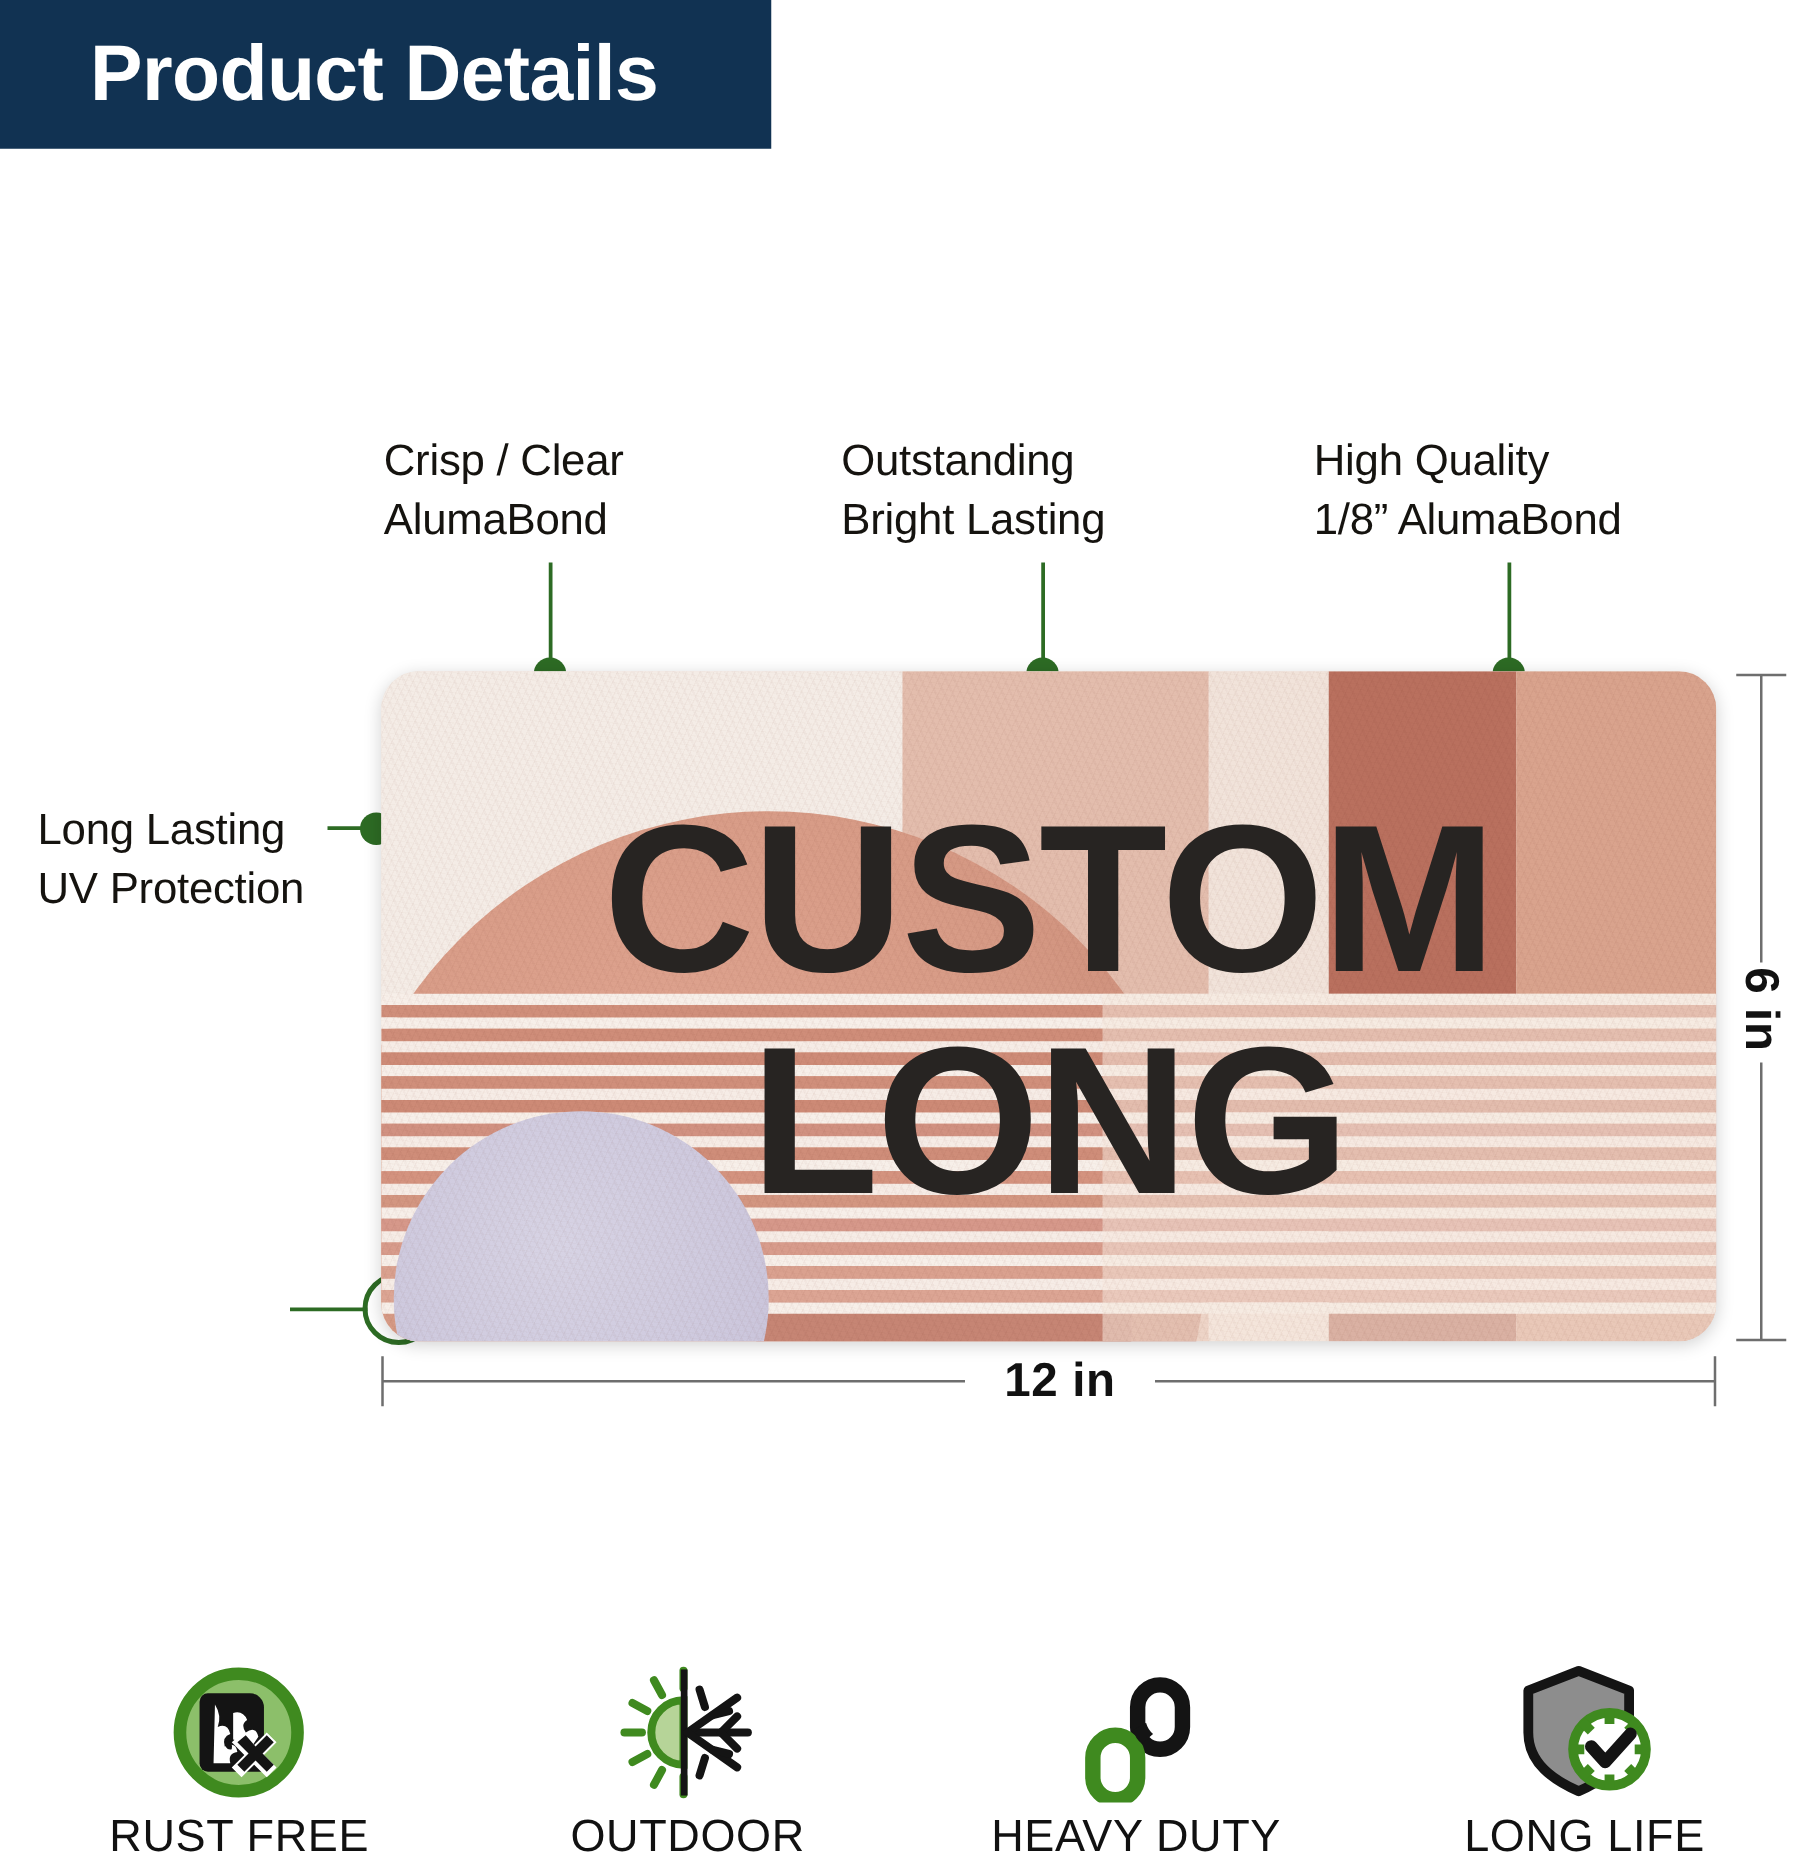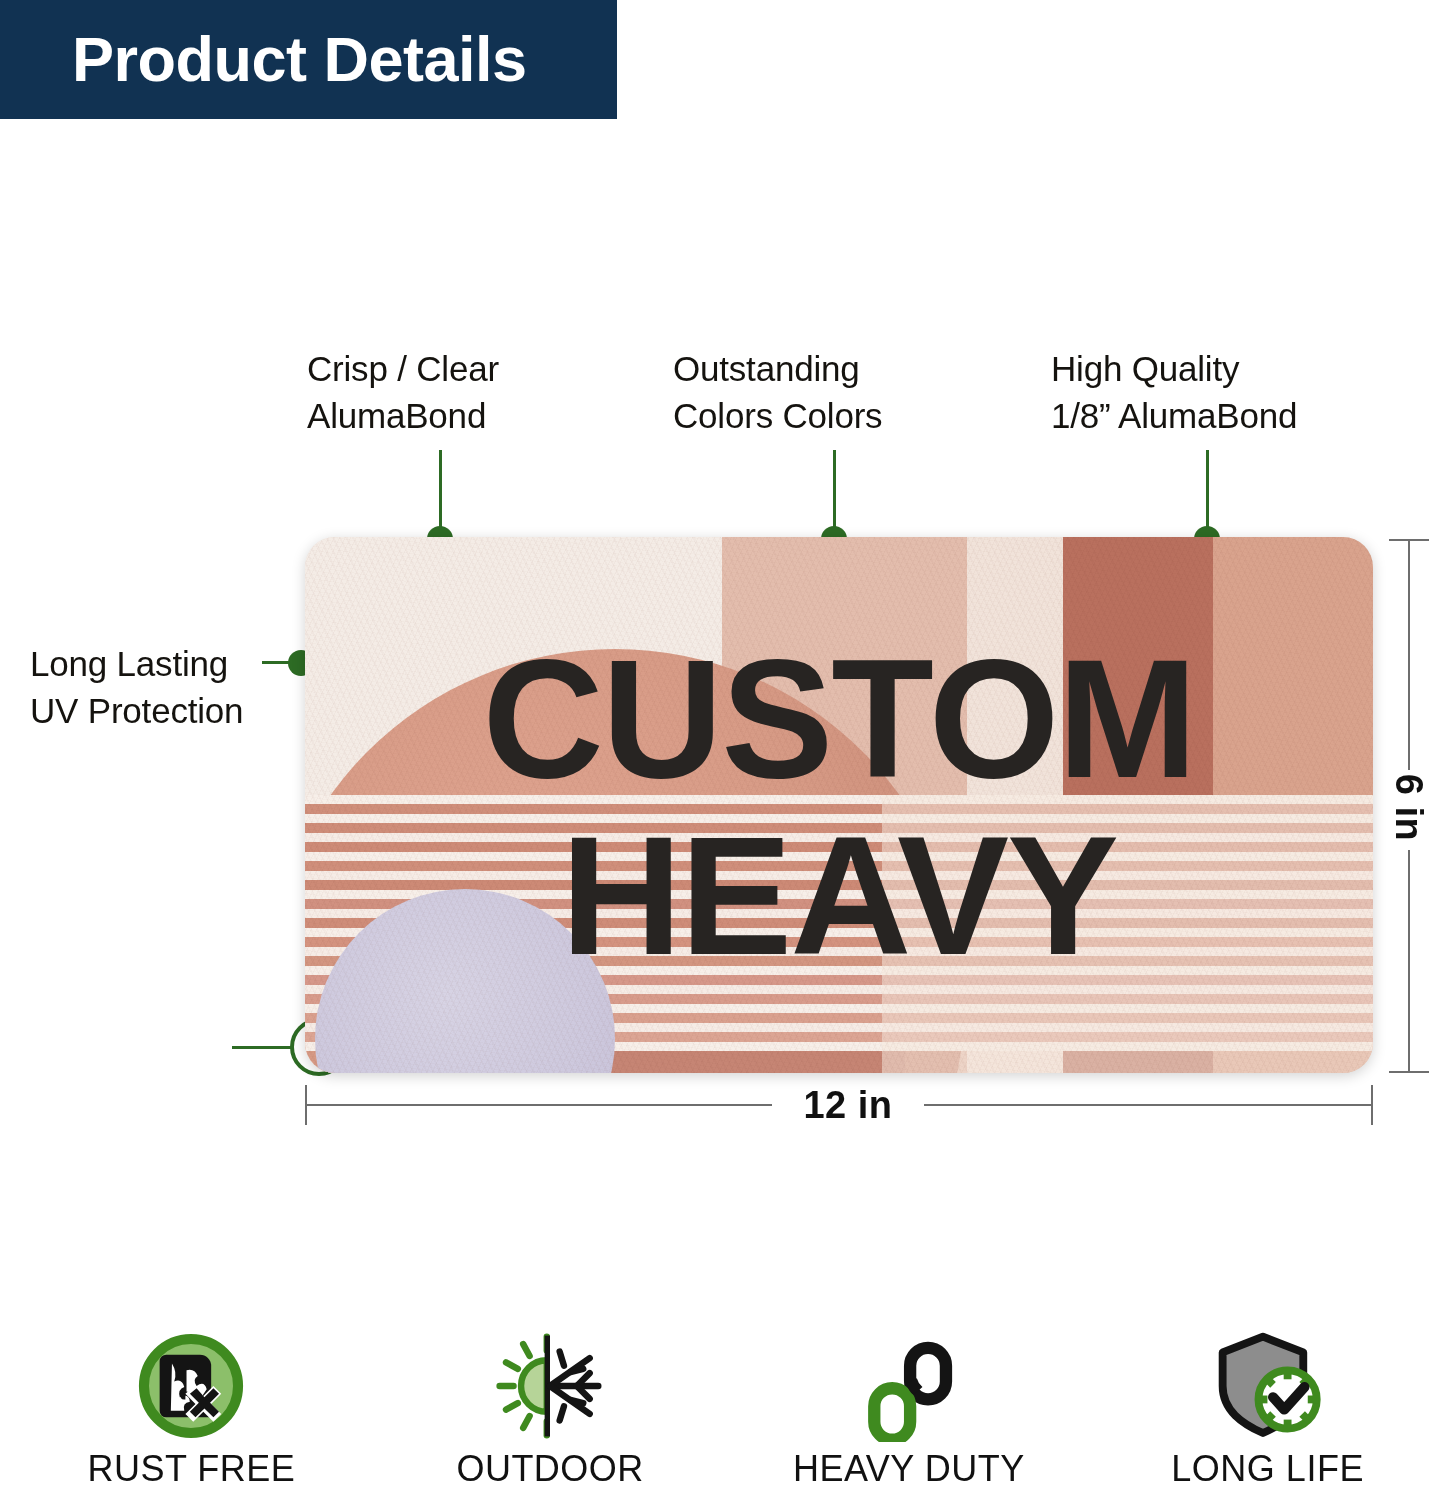--- a/index.html
+++ b/index.html
@@ -179,21 +179,21 @@
 
 <div id="root">
 
   <div class="header-banner">
     <div class="header-title">Product Details</div>
   </div>
 
   <div class="callout" style="left:307px; top:346px;">Crisp / Clear
 AlumaBond</div>
   <div class="callout" style="left:673px; top:346px;">Outstanding
-Colors Colors</div>
+Bright Lasting</div>
   <div class="callout" style="left:1051px; top:346px;">High Quality
 1/8” AlumaBond</div>
 
   <div class="conn-line-v" style="left:439px; top:450px; height:88px;"></div>
   <div class="conn-dot" style="left:427px; top:526px;"></div>
 
   <div class="conn-line-v" style="left:833px; top:450px; height:88px;"></div>
   <div class="conn-dot" style="left:821px; top:526px;"></div>
 
   <div class="conn-line-v" style="left:1206px; top:450px; height:88px;"></div>
@@ -252,21 +252,21 @@
     </div>
 
     <div style="position:absolute; left:54%; top:258px; width:46%; height:278px; background:rgba(246,232,221,0.55);"></div>
 
     <div class="lav-circle"></div>
 
     <div class="noise sign-layer"></div>
 
     <div class="sign-text">
       <div class="sign-line sign-line-1">CUSTOM</div>
-      <div class="sign-line sign-line-2">HEAVY</div>
+      <div class="sign-line sign-line-2">LONG</div>
     </div>
   </div>
 
   <div class="dim-line" style="left:1408px; top:540px; width:2px; height:230px;"></div>
   <div class="dim-line" style="left:1408px; top:850px; width:2px; height:222px;"></div>
   <div class="dim-cap" style="left:1389px; top:539px; width:40px; height:2px;"></div>
   <div class="dim-cap" style="left:1389px; top:1071px; width:40px; height:2px;"></div>
   <div class="dim-label vertical" style="left:1368px; top:786px; width:80px; text-align:center;">6 in</div>
 
   <div class="dim-line" style="left:306px; top:1104px; width:466px; height:2px;"></div>

